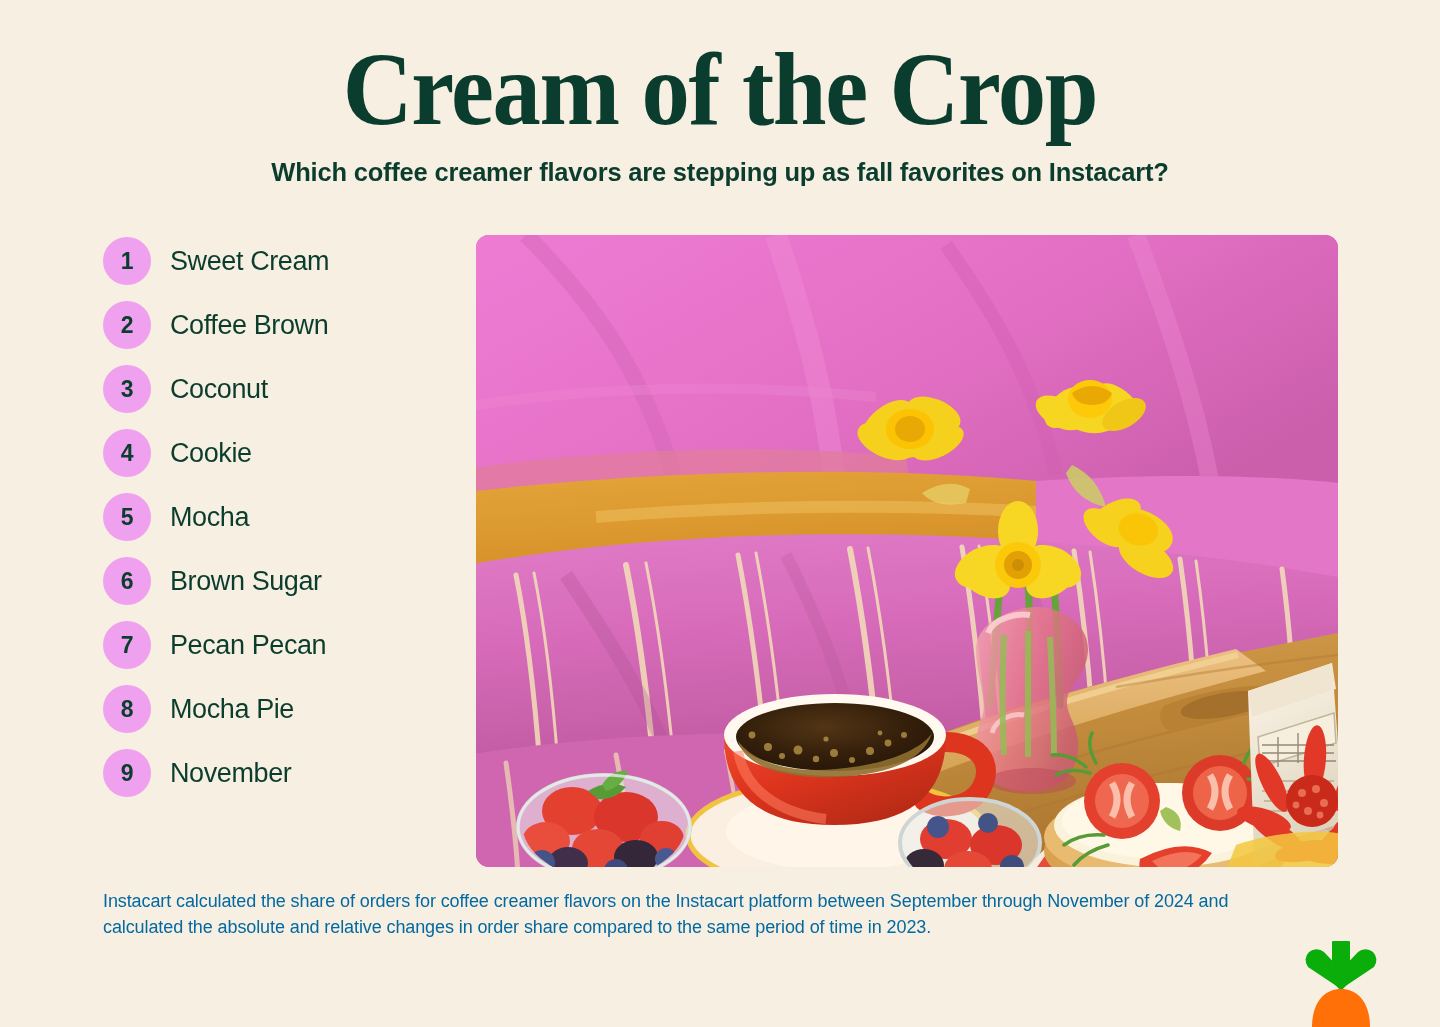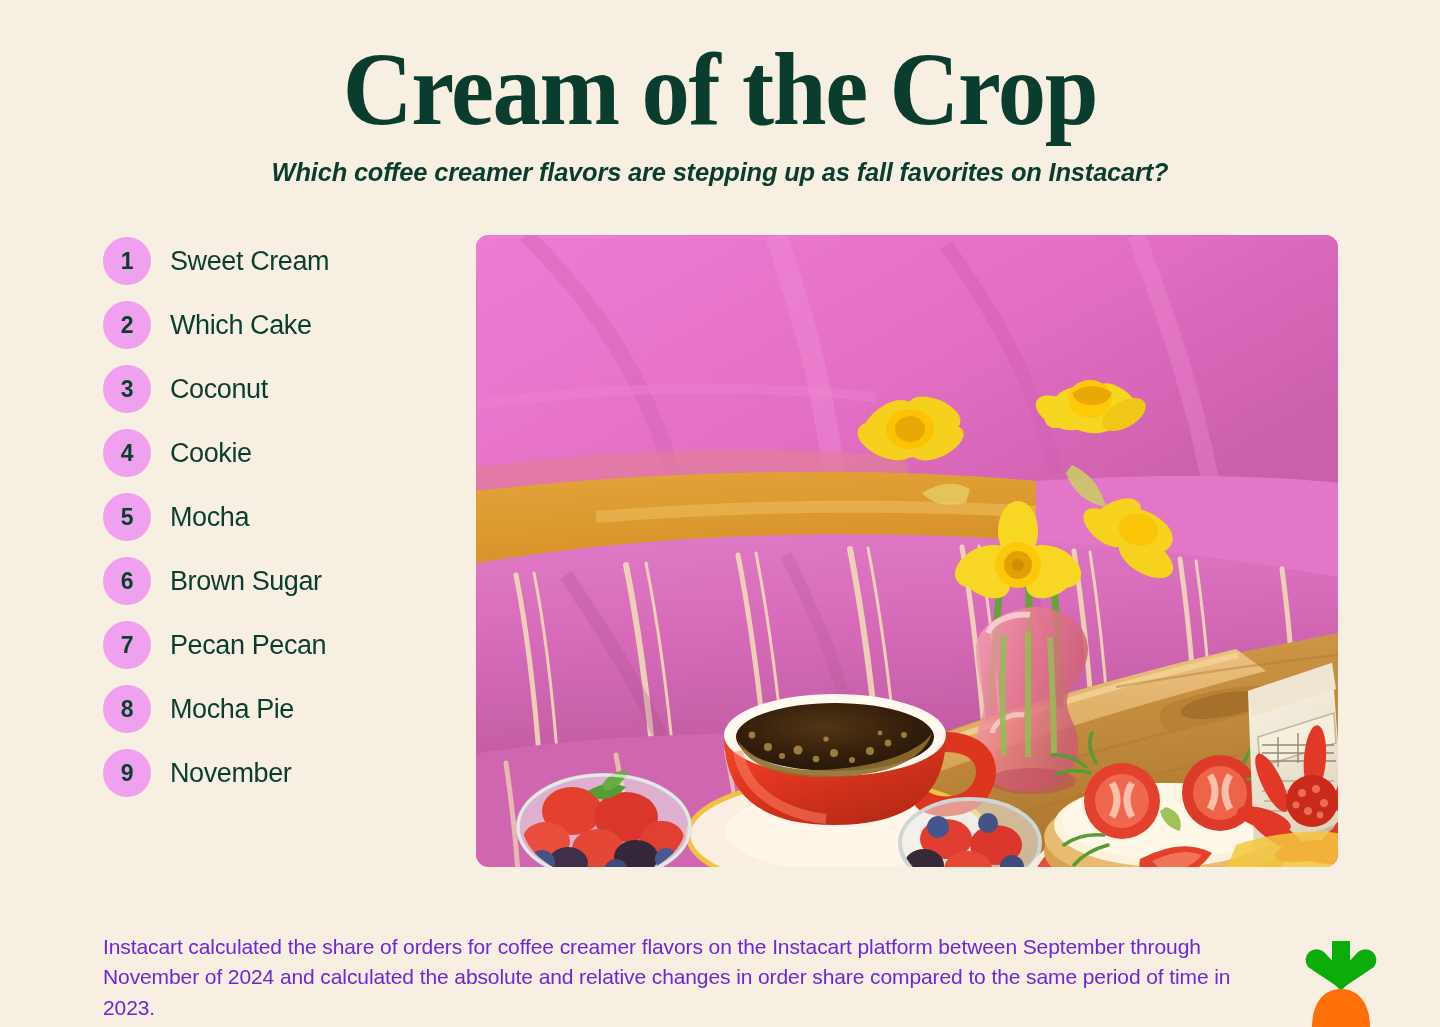--- a/index.html
+++ b/index.html
@@ -28,21 +28,20 @@
     color:#0B3D2E;
     transform:scaleX(0.93);
   }
   .subtitle{
     position:absolute; top:158px; left:0; width:1440px;
     text-align:center;
     font-size:25.5px;
     font-weight:700;
     letter-spacing:-0.2px;
     color:#0B3D2E;
-    font-style:italic;
   }
 
   
   .list{
     position:absolute;
     top:237px; left:103px;
     width:350px;
   }
   .list-item{
     display:flex;
@@ -79,25 +78,25 @@
     width:862px; height:632px;
     border-radius:13px;
     overflow:hidden;
     background:#D96BC4;
   }
   .photo svg{ display:block; width:100%; height:100%; }
 
   
   .footnote{
     position:absolute;
-    left:103px; top:932px;
+    left:103px; top:888px;
     width:1160px;
-    font-size:21px;
+    font-size:18px;
     line-height:1.45;
-    color:#6d28d9;
+    color:#0369a1;
     letter-spacing:-0.1px;
   }
 
   
   .logo{
     position:absolute;
     left:1296px; top:937px;
     width:90px; height:90px;
     overflow:hidden;
   }
@@ -113,21 +112,21 @@
 
   <div class="list">
 
     <div class="list-item">
       <span class="badge">1</span>
       <span class="flavor">Sweet Cream</span>
     </div>
 
     <div class="list-item">
       <span class="badge">2</span>
-      <span class="flavor">Which Cake</span>
+      <span class="flavor">Coffee Brown</span>
     </div>
 
     <div class="list-item">
       <span class="badge">3</span>
       <span class="flavor">Coconut</span>
     </div>
 
     <div class="list-item">
       <span class="badge">4</span>
       <span class="flavor">Cookie</span>

